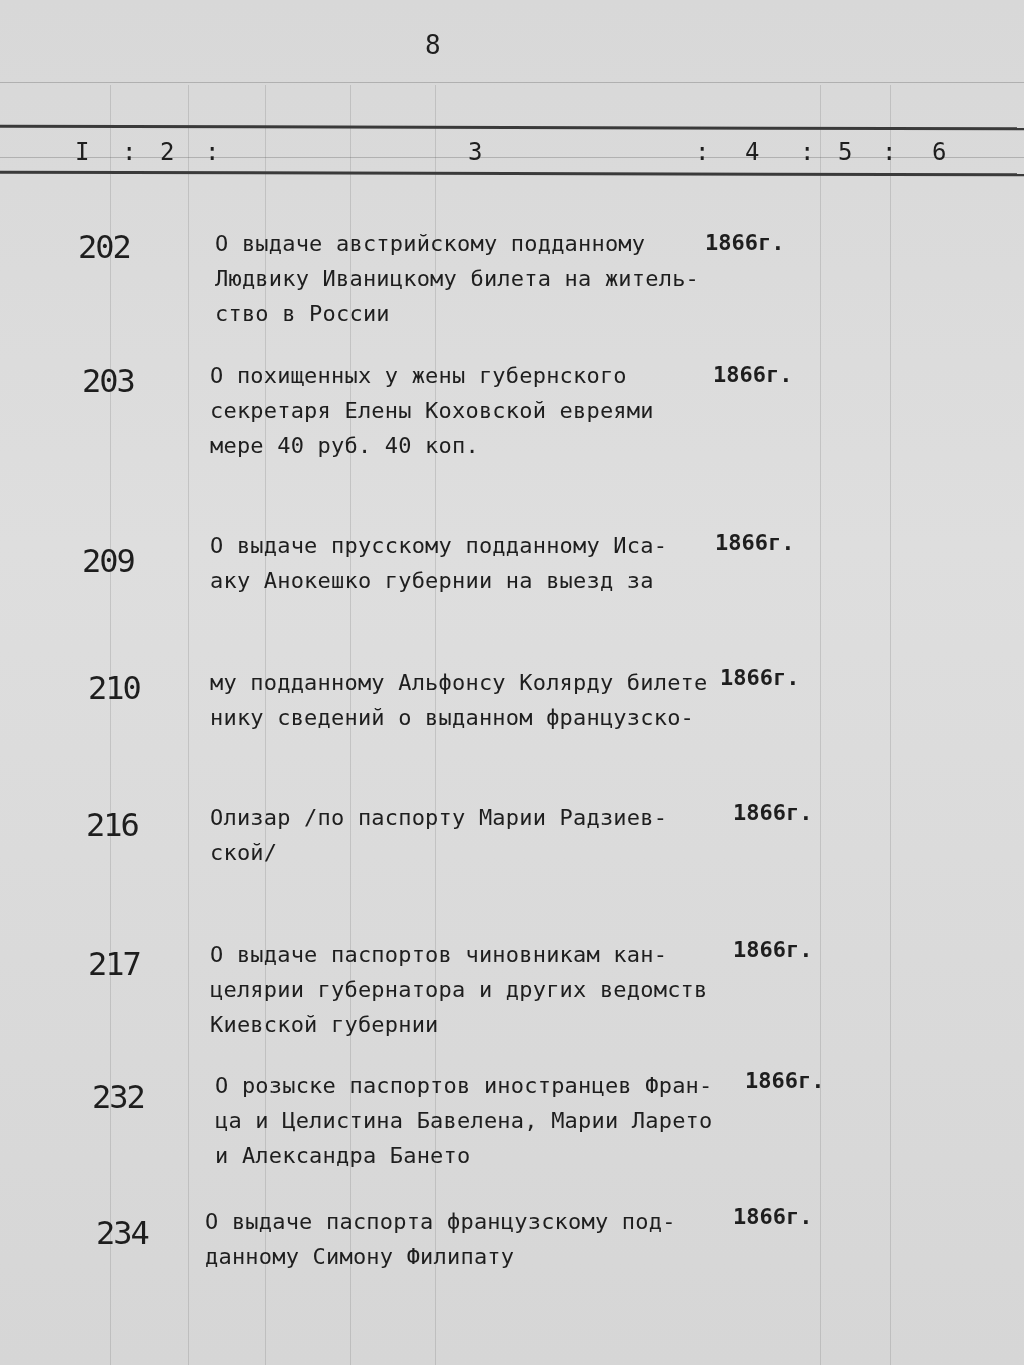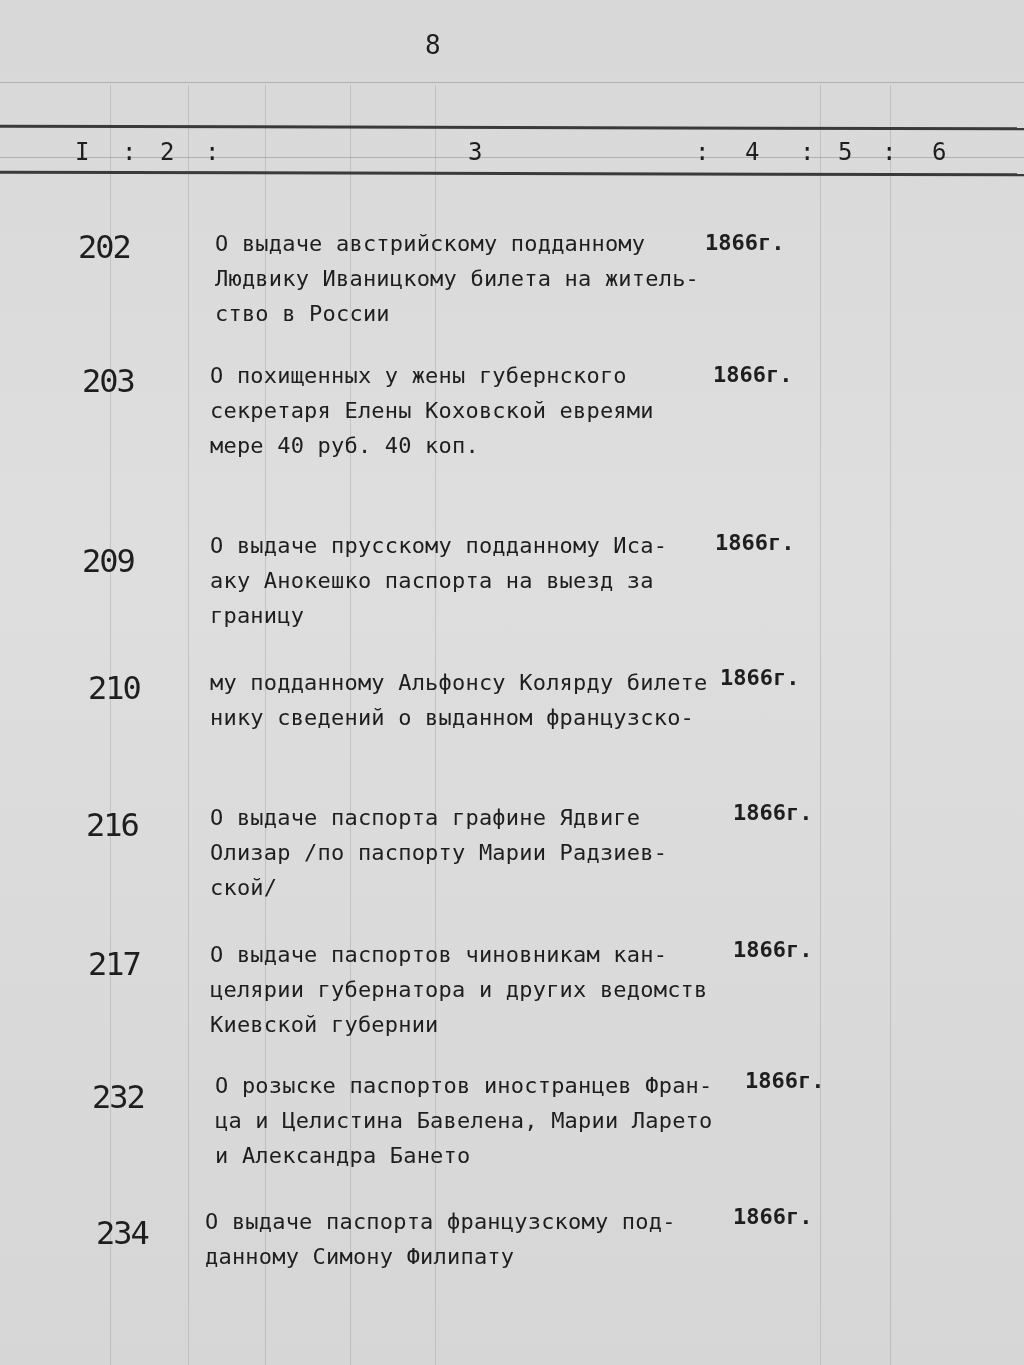--- a/index.html
+++ b/index.html
@@ -65,33 +65,33 @@
   </div>
 
   <div class="entry" style="top:358px">
     <div class="entry-num" style="left:82px;top:4px">203</div>
     <div class="entry-text"><div>О похищенных у жены губернского</div><div>секретаря Елены Коховской евреями</div><div>мере 40 руб. 40 коп.</div></div>
     <div class="entry-year" style="left:713px;top:4px">1866г.</div>
   </div>
 
   <div class="entry" style="top:528px">
     <div class="entry-num" style="left:82px;top:14px">209</div>
-    <div class="entry-text"><div>О выдаче прусскому подданному Иса-</div><div>аку Анокешко паспорта на выезд за</div><div>границу</div></div>
+    <div class="entry-text"><div>О выдаче прусскому подданному Иса-</div><div>аку Анокешко губернии на выезд за</div></div>
     <div class="entry-year" style="left:715px;top:2px">1866г.</div>
   </div>
 
   <div class="entry" style="top:665px">
     <div class="entry-num" style="left:88px;top:4px">210</div>
     <div class="entry-text"><div>му подданному Альфонсу Колярду билете</div><div>нику сведений о выданном французско-</div></div>
     <div class="entry-year" style="left:720px;top:0px">1866г.</div>
   </div>
 
   <div class="entry" style="top:800px">
     <div class="entry-num" style="left:86px;top:6px">216</div>
-    <div class="entry-text"><div>О выдаче паспорта графине Ядвиге</div><div>Олизар /по паспорту Марии Радзиев-</div><div>ской/</div></div>
+    <div class="entry-text"><div>Олизар /по паспорту Марии Радзиев-</div><div>ской/</div></div>
     <div class="entry-year" style="left:733px;top:0px">1866г.</div>
   </div>
 
   <div class="entry" style="top:937px">
     <div class="entry-num" style="left:88px;top:8px">217</div>
     <div class="entry-text"><div>О выдаче паспортов чиновникам кан-</div><div>целярии губернатора и других ведомств</div><div>Киевской губернии</div></div>
     <div class="entry-year" style="left:733px;top:0px">1866г.</div>
   </div>
 
   <div class="entry" style="top:1068px">

